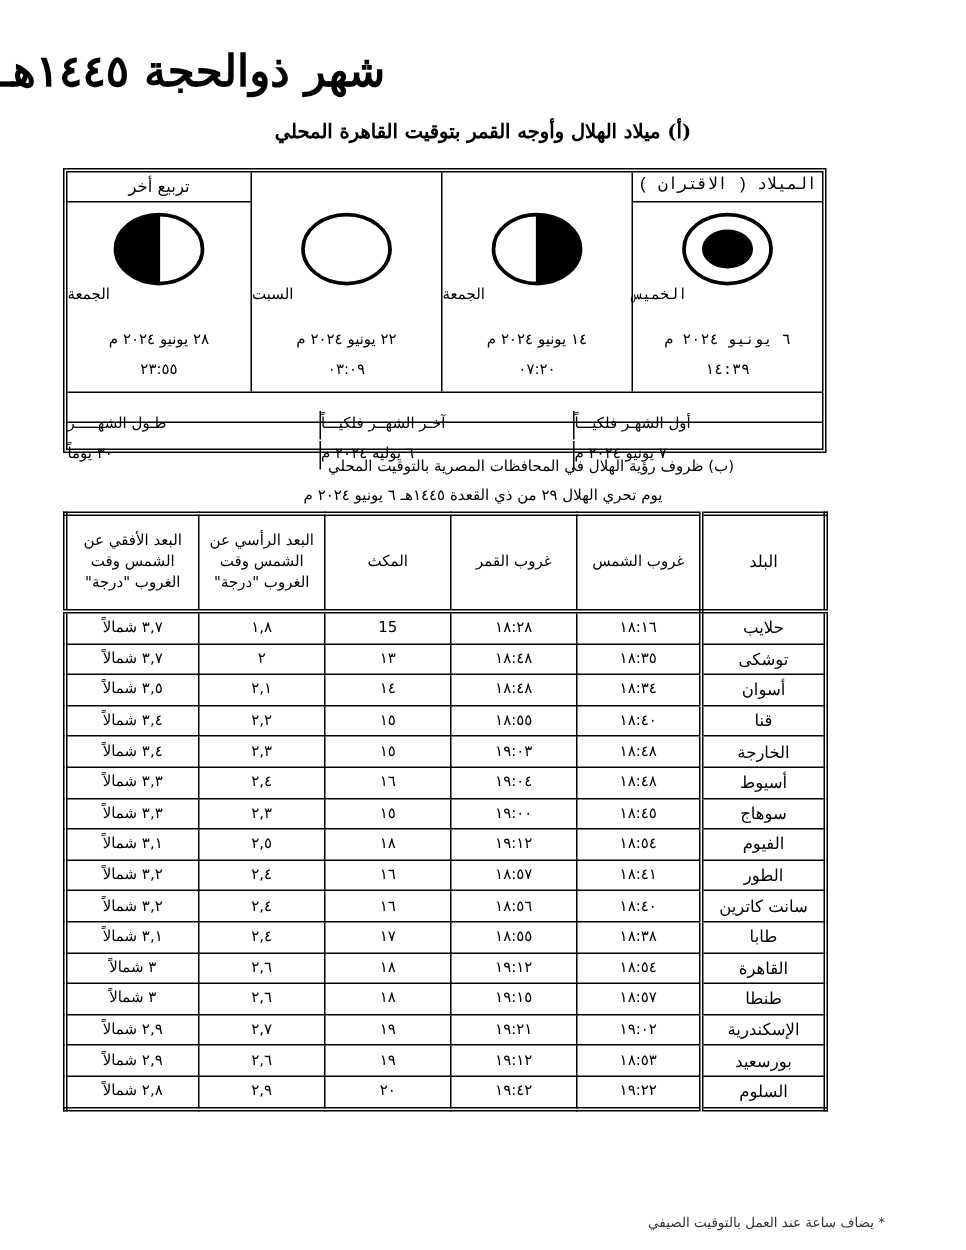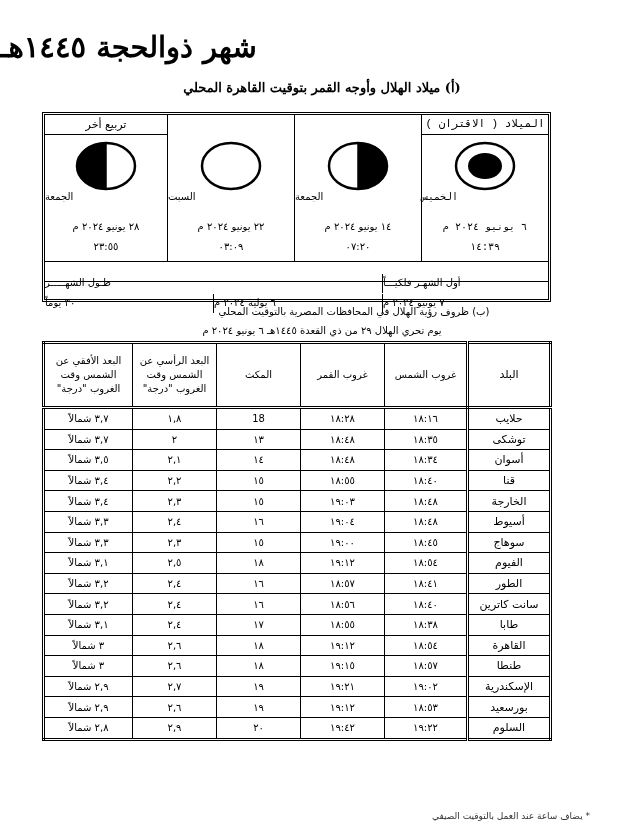--- a/index.html
+++ b/index.html
@@ -82,20 +82,21 @@
         <ellipse cx="31" cy="25" rx="29" ry="23" fill="none" stroke="#000" stroke-width="2.5"></ellipse>
         <line x1="31" y1="2" x2="31" y2="48" stroke="#000" stroke-width="1.5"></line>
       </svg>
       <div class="phase-day">الجمعة</div>
       <div class="phase-date">٢٨ يونيو ٢٠٢٤ م</div>
       <div class="phase-time">٢٣:٥٥</div>
     </div>
 
     <div class="month-row" style="top:146px;">
       <div class="month-cell" style="right:0; width:166px;">أول الشهـر فلكيـــاً</div>
+      <div class="month-cell" style="right:166px; width:169px;">آخـر الشهــر فلكيـــاً</div>
       <div class="month-cell last" style="right:335px; width:168px;">طـول الشهـــــر</div>
     </div>
     <div class="month-row" style="top:166px;">
       <div class="month-cell" style="right:0; width:166px;">٧ يونيو ٢٠٢٤ م</div>
       <div class="month-cell" style="right:166px; width:169px;">٦ يوليه ٢٠٢٤ م</div>
       <div class="month-cell last" style="right:335px; width:168px;">٣٠ يوماً</div>
     </div>
   </div>
 </div>
 
@@ -119,21 +120,21 @@
       <th>المكث</th>
       <th>البعد الرأسي عن الشمس وقت الغروب "درجة"</th>
       <th>البعد الأفقي عن الشمس وقت الغروب "درجة"</th>
     </tr>
   </thead>
   <tbody id="vis-body">
       <tr>
         <td class="city">حلايب</td>
         <td>١٨:١٦</td>
         <td>١٨:٢٨</td>
-        <td>18</td>
+        <td>15</td>
         <td>١,٨</td>
         <td>٣,٧ شمالاً</td>
       </tr>
       <tr>
         <td class="city">توشكى</td>
         <td>١٨:٣٥</td>
         <td>١٨:٤٨</td>
         <td>١٣</td>
         <td>٢</td>
         <td>٣,٧ شمالاً</td>

